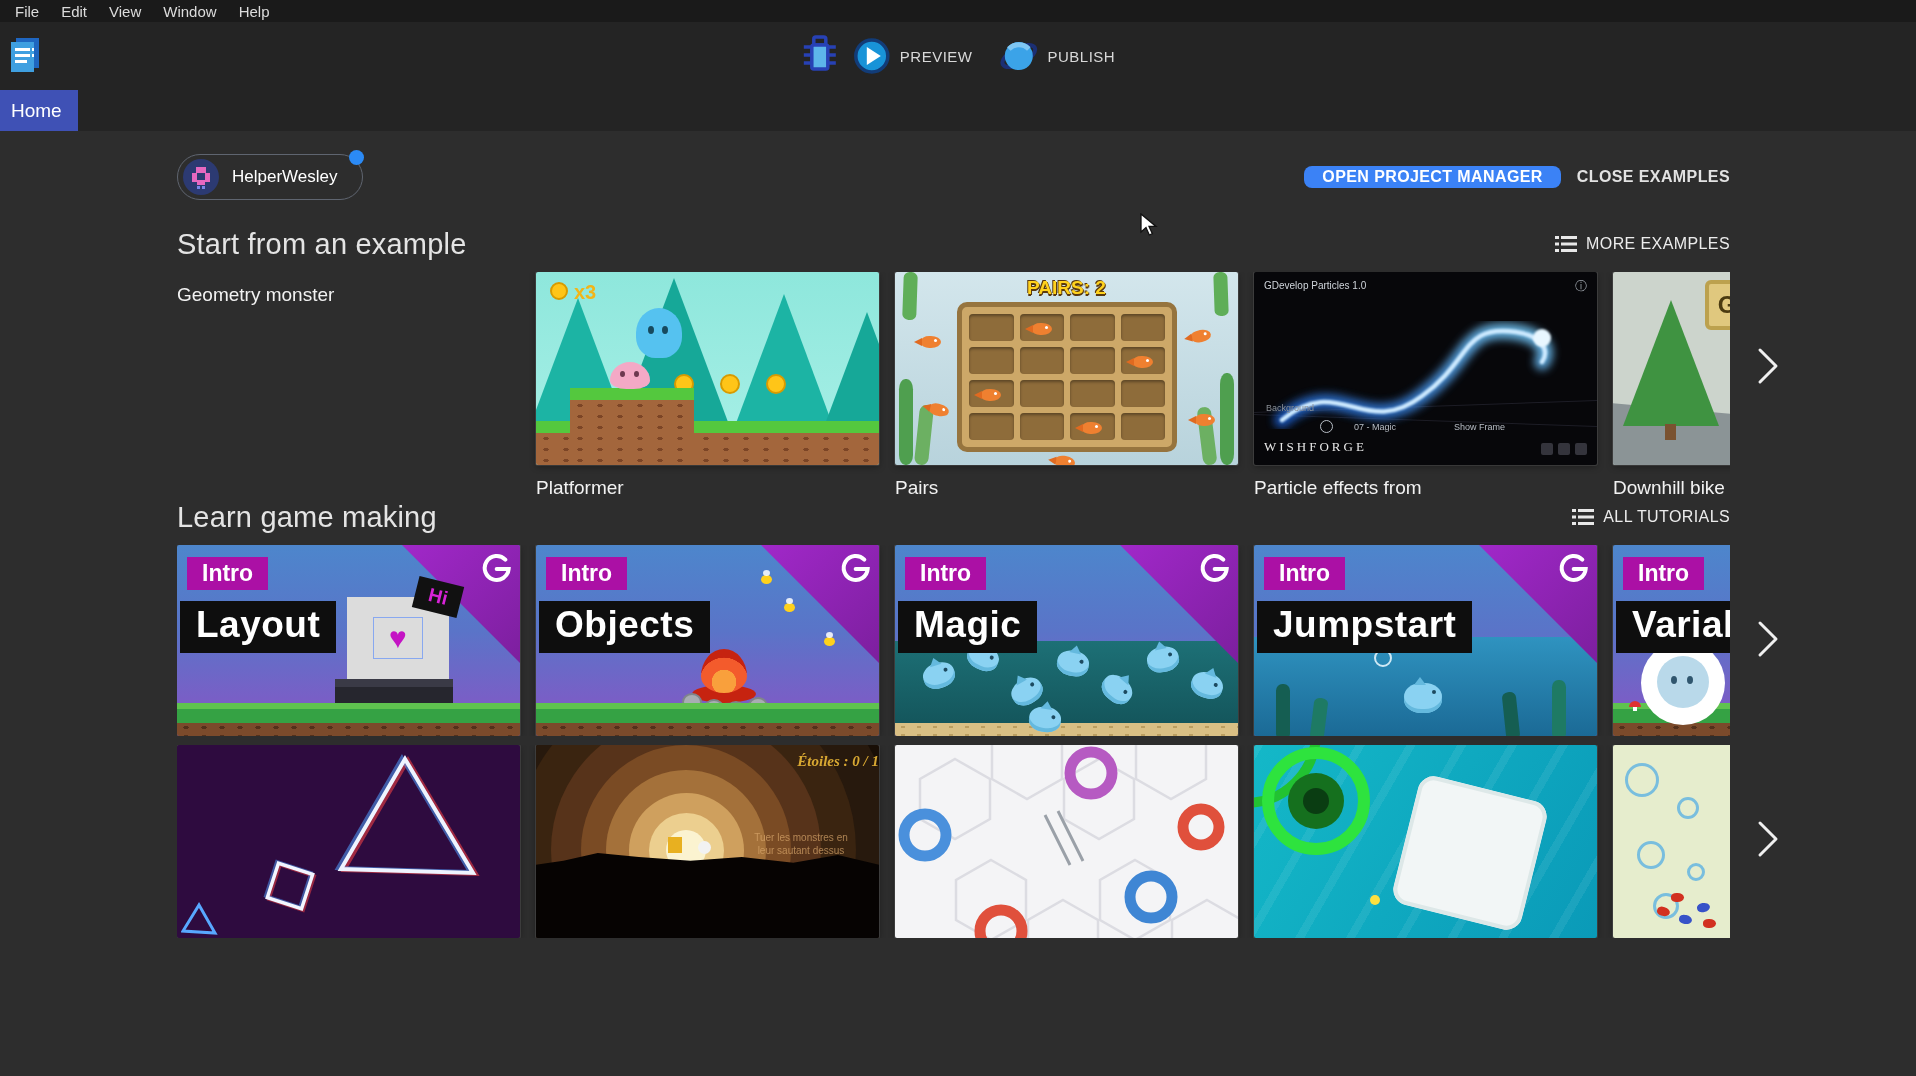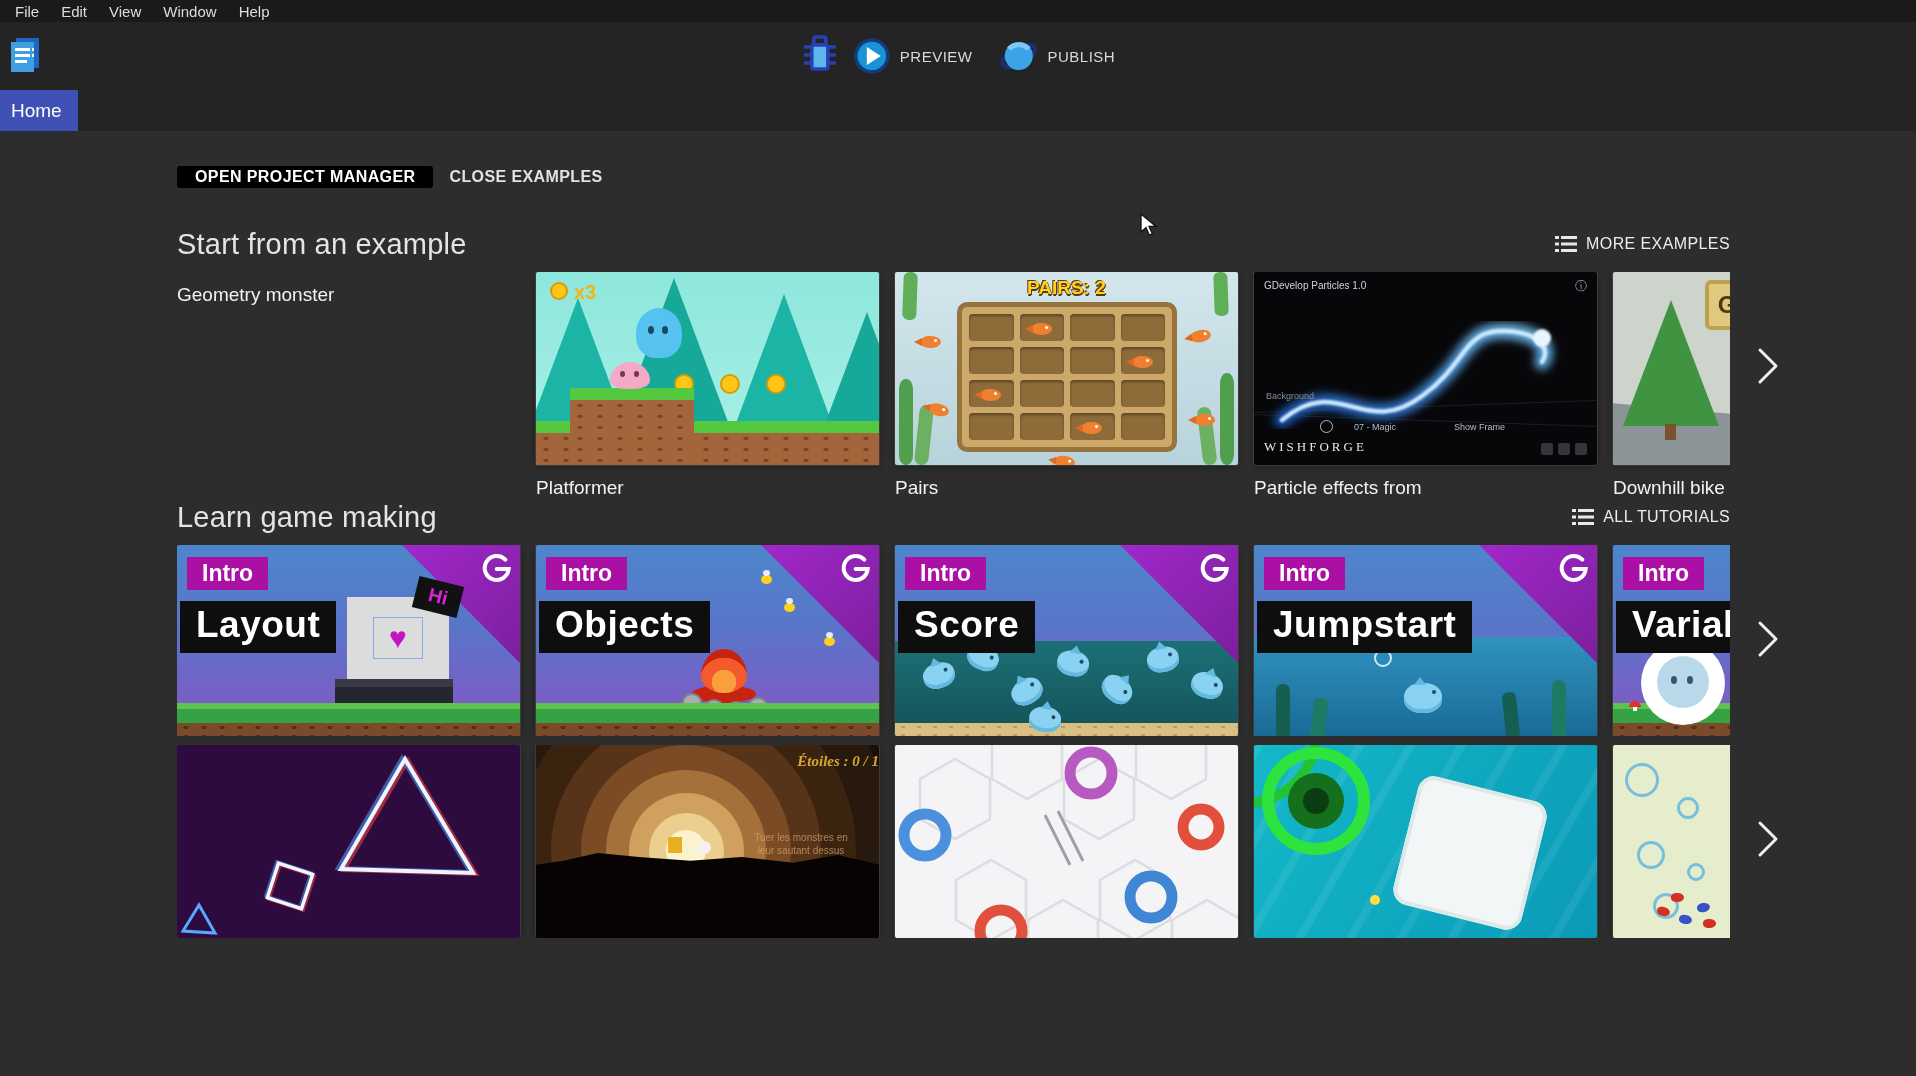--- a/index.html
+++ b/index.html
@@ -25,22 +25,22 @@
   
   .content { position:relative; padding:0 186px 0 177px; }
 
   .profile-row { margin-top:23px; height:46px; display:flex; justify-content:space-between; align-items:center; }
   .chip { position:relative; display:flex; align-items:center; gap:13px; height:46px;
           border:1px solid #5f6570; border-radius:24px; padding:0 24px 0 5px; cursor:pointer; }
   .avatar { width:36px; height:36px; border-radius:50%; background:#2c3a72; overflow:hidden; display:flex; align-items:center; justify-content:center; }
   .chip-name { font-size:17px; color:#fff; }
   .notif-dot { position:absolute; top:-5px; right:-2px; width:15px; height:15px; border-radius:50%; background:#2b8af5; }
   .right-btns { display:flex; align-items:center; gap:16px; }
-  .btn-primary { background:#000000; color:#fff; font-size:16px; font-weight:600; letter-spacing:.4px;
-                 border:none; border-radius:3px; padding:2px 18px; cursor:pointer; font-family:inherit; }
+  .btn-primary { background:#3b82f6; color:#fff; font-size:16px; font-weight:600; letter-spacing:.4px;
+                 border:none; border-radius:8px; padding:2px 18px; cursor:pointer; font-family:inherit; }
   .btn-text { background:none; border:none; color:#e2e2e2; font-size:16px; font-weight:600; letter-spacing:.4px; cursor:pointer; font-family:inherit; }
 
   .section-head { display:flex; justify-content:space-between; align-items:center; }
   .section-head h2 { font-size:29px; line-height:36px; font-weight:400; color:#e4e4e4; letter-spacing:.2px; }
   .section-link { display:flex; align-items:center; gap:9px; font-size:16px; color:#ececec; letter-spacing:.4px; cursor:pointer; }
   .mt26{margin-top:26px}.mt48{}.mt57{margin-top:57px}
 
   .row-wrap { position:relative; margin-top:10px; }
   .row-wrap.r3 { margin-top:9px; }
   .row { display:flex; gap:16px; overflow:hidden; }
@@ -94,21 +94,21 @@
   .pfish { width:20px; height:12px; background:#ef8030; border-radius:50% 60% 60% 50%; position:absolute; }
   .pfish::before { content:""; position:absolute; left:-7px; top:2px; border-top:4px solid transparent; border-bottom:4px solid transparent; border-right:8px solid #e06a20; }
   .pfish::after { content:""; position:absolute; right:4px; top:3px; width:3px; height:3px; background:#fff; border-radius:50%; }
   .weed { width:14px; border-radius:45%/12%; }
 
   
   .pt { background:#07070a; }
   .pt-title { left:10px; top:8px; font-size:10px; color:#cfd4da; }
   .pt-info { right:10px; top:6px; font-size:12px; color:#9aa0a8; }
   .pt-floor1,.pt-floor2 { left:0; right:0; height:1px; background:#1d1d26; }
-  .pt-bg-label { left:12px; bottom:64px; font-size:9px; color:#8a8f96; }
+  .pt-bg-label { left:12px; bottom:52px; font-size:9px; color:#8a8f96; }
   .pt-circle { left:66px; bottom:32px; width:13px; height:13px; border:1.5px solid #b8bec6; border-radius:50%; }
   .pt-frame { left:100px; bottom:33px; font-size:9px; color:#b8bec6; }
   .pt-show { left:200px; bottom:33px; font-size:9px; color:#b8bec6; }
   .pt-studio { left:10px; bottom:10px; font-size:13px; letter-spacing:3px; color:#e8e8e8; font-family:"Liberation Serif",serif; }
   .pt-social { right:10px; bottom:10px; display:flex; gap:5px; }
   .pt-social i { width:12px; height:12px; background:#34343c; border-radius:2px; }
 
   
   .dh { background:#ccd4cc; }
   .dh-road { left:0; right:0; bottom:0; top:0; clip-path:polygon(0 68%,100% 84%,100% 100%,0 100%); background:#8b9496; }
@@ -236,20 +236,35 @@
   </div>
 </div>
 
 <div class="tabbar">
   <div class="tab-home">Home</div>
 </div>
 
 <div class="content">
 
   <div class="profile-row">
+    <div class="chip">
+      <span class="avatar">
+        <svg width="26" height="26" viewBox="0 0 26 26">
+          <rect x="8" y="3" width="10" height="6" fill="#e668c0"></rect>
+          <rect x="4" y="9" width="5" height="9" fill="#e668c0"></rect>
+            <rect x="17" y="9" width="5" height="9" fill="#e668c0"></rect>
+          <rect x="9" y="16" width="8" height="5" fill="#e668c0"></rect>
+          <rect x="10" y="10" width="6" height="6" fill="#2c3a72"></rect>
+          <rect x="9" y="22" width="3" height="3" fill="#7a86e8"></rect>
+            <rect x="14" y="22" width="3" height="3" fill="#7a86e8"></rect>
+        </svg>
+      </span>
+      <span class="chip-name">HelperWesley</span>
+      <span class="notif-dot"></span>
+    </div>
     <div class="right-btns">
       <button class="btn-primary">OPEN PROJECT MANAGER</button>
       <button class="btn-text">CLOSE EXAMPLES</button>
     </div>
   </div>
 
   <div class="section-head mt26">
     <h2>Start from an example</h2>
     <span class="section-link">
       <svg width="22" height="20" viewBox="0 0 22 20">
@@ -475,21 +490,21 @@
           </svg>
           <span class="efish abs" style="left:28px;top:118px;transform:rotate(-18deg)"></span>
           <span class="efish abs" style="left:72px;top:100px;transform:rotate(24deg)"></span>
           <span class="efish abs" style="left:116px;top:134px;transform:rotate(-30deg)"></span>
           <span class="efish abs" style="left:162px;top:106px;transform:rotate(12deg)"></span>
           <span class="efish abs" style="left:206px;top:132px;transform:rotate(40deg)"></span>
           <span class="efish abs" style="left:252px;top:102px;transform:rotate(-12deg)"></span>
           <span class="efish abs" style="left:296px;top:128px;transform:rotate(20deg)"></span>
           <span class="efish abs" style="left:134px;top:162px;transform:rotate(8deg)"></span>
           <span class="abs tut-badge">Intro</span>
-          <span class="abs tut-title">Score</span>
+          <span class="abs tut-title">Magic</span>
         </div>
       </div>
 
       <div class="cell">
         <div class="thumb tutc">
           <span class="abs ju-water"></span>
           <span class="abs tut-corner"></span>
           <svg class="abs" style="right:8px;top:8px" width="32" height="32" viewBox="0 0 24 24">
             <path d="M19 5 a9 9 0 1 0 2.5 7 h-9" stroke="#fff" stroke-width="3" fill="none" stroke-linecap="round"></path>
           </svg>

